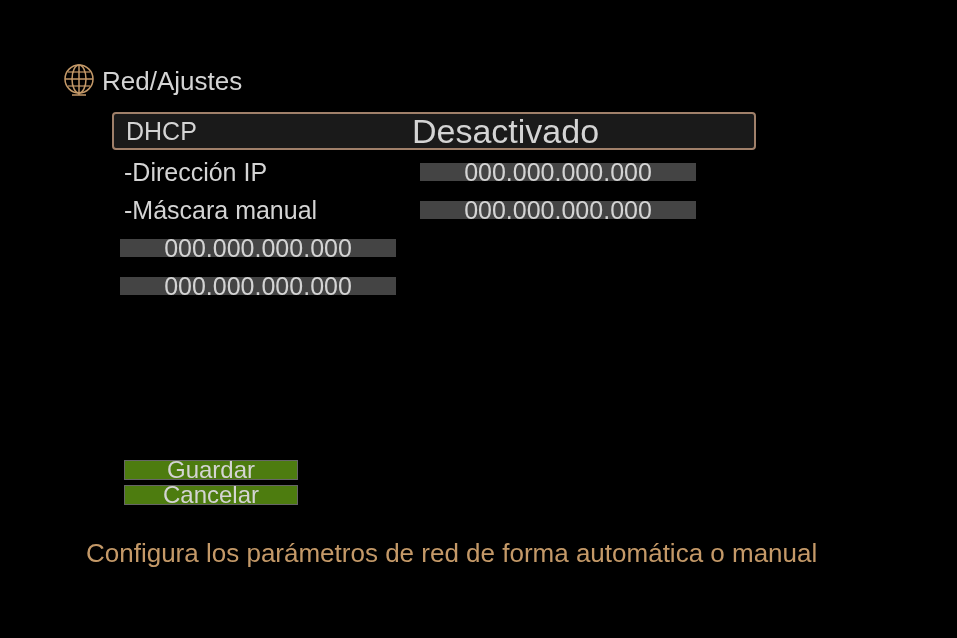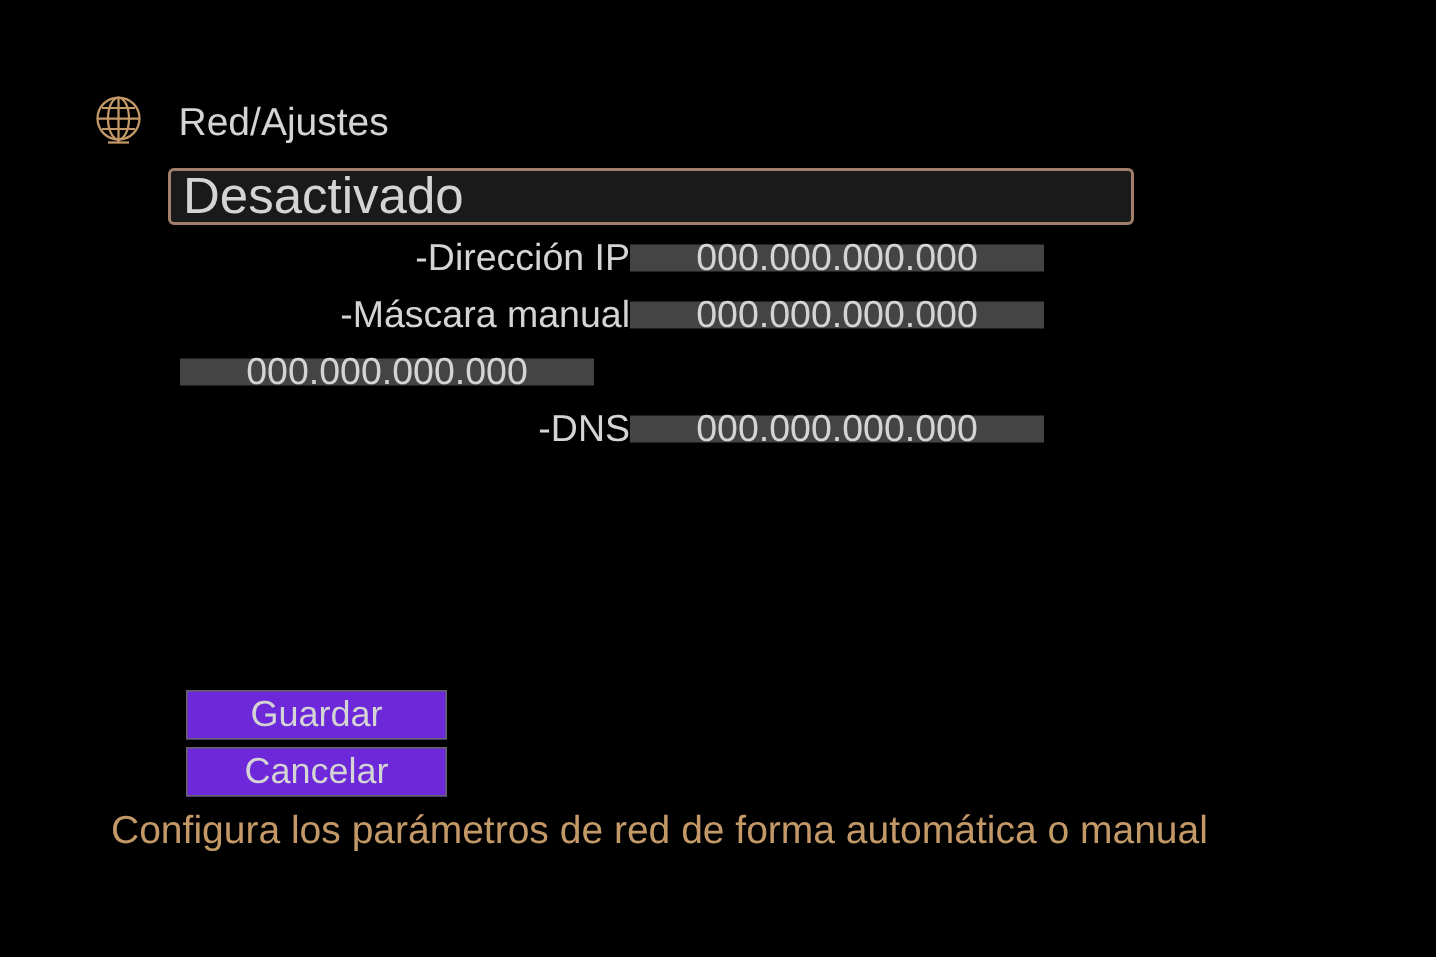--- a/index.html
+++ b/index.html
@@ -19,21 +19,21 @@
       position: relative;
       width: 100%;
       height: 100%;
     }
     .header {
       position: absolute;
       top: 62px;
       left: 60px;
       display: flex;
       align-items: center;
-      gap: 21px;
+      gap: 4px;
     }
     .globe-icon {
       width: 38px;
       height: 38px;
       display: flex;
       align-items: center;
       justify-content: center;
     }
     .title {
       font-size: 26px;
@@ -64,21 +64,20 @@
     .dhcp-value {
       font-size: 34px;
       color: #d4d4d4;
     }
     .field-row {
       display: flex;
       height: 32px;
       align-items: center;
       margin-top: 6px;
       padding: 0 8px;
-      text-align: right;
     }
     .field-label {
       flex: 0 0 300px;
       font-size: 25px;
       color: #d4d4d4;
       padding-left: 4px;
     }
     .field-value {
       flex: 0 0 276px;
       height: 18px;
@@ -89,35 +88,35 @@
       font-size: 25px;
       color: #d4d4d4;
     }
     .button-area {
       position: absolute;
       top: 460px;
       left: 124px;
     }
     .action-button {
       width: 174px;
-      height: 33px;
-      background: #6d28d9;
+      height: 20px;
+      background: #4d7c0f;
       border: 1px solid #666;
       display: flex;
       align-items: center;
       justify-content: center;
       font-size: 24px;
       color: #d4d4d4;
       margin-bottom: 5px;
       cursor: pointer;
     }
     .help-text {
       position: absolute;
       top: 538px;
-      left: 74px;
+      left: 86px;
       font-size: 26px;
       color: #c49968;
     }
   </style>
 </head>
 <body>
 
 <div class="container">
   <div class="header">
     <div class="globe-icon">
@@ -130,39 +129,39 @@
         <line x1="19" y1="3" x2="19" y2="31" stroke="#c49968" stroke-width="1.5"></line>
         <line x1="12" y1="33" x2="26" y2="33" stroke="#c49968" stroke-width="1.5"></line>
         <line x1="19" y1="31" x2="19" y2="33" stroke="#c49968" stroke-width="1.5"></line>
       </svg>
     </div>
     <div class="title">Red/Ajustes</div>
   </div>
 
   <div class="menu-area">
     <div class="dhcp-row">
+      <div class="dhcp-label">DHCP</div>
       <div class="dhcp-value">Desactivado</div>
     </div>
 
     <div class="field-row">
       <div class="field-label">-Dirección IP</div>
       <div class="field-value">000.000.000.000</div>
     </div>
 
     <div class="field-row">
       <div class="field-label">-Máscara manual</div>
       <div class="field-value">000.000.000.000</div>
     </div>
 
     <div class="field-row">
       <div class="field-value">000.000.000.000</div>
     </div>
 
     <div class="field-row">
-      <div class="field-label">-DNS</div>
       <div class="field-value">000.000.000.000</div>
     </div>
   </div>
 
   <div class="button-area">
     <div class="action-button">Guardar</div>
     <div class="action-button">Cancelar</div>
   </div>
 
   <div class="help-text">Configura los parámetros de red de forma automática o manual</div>

